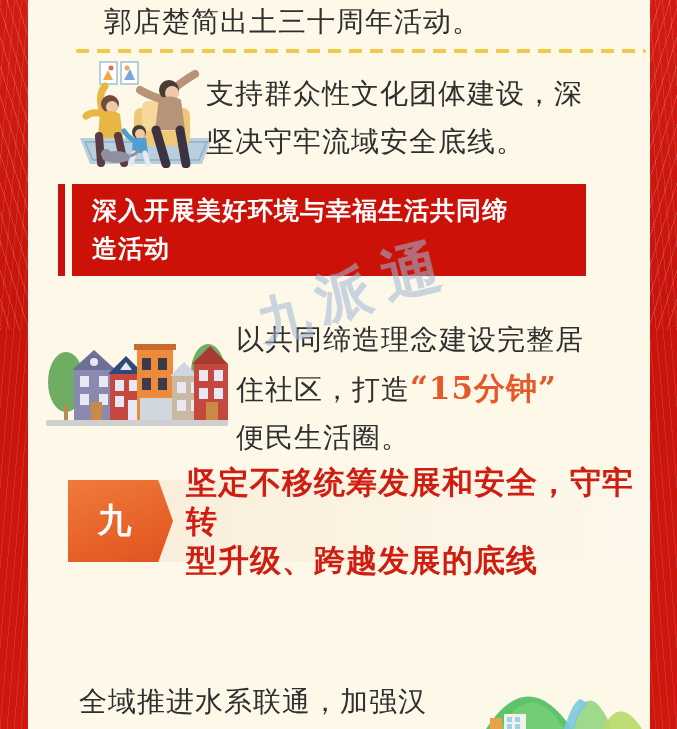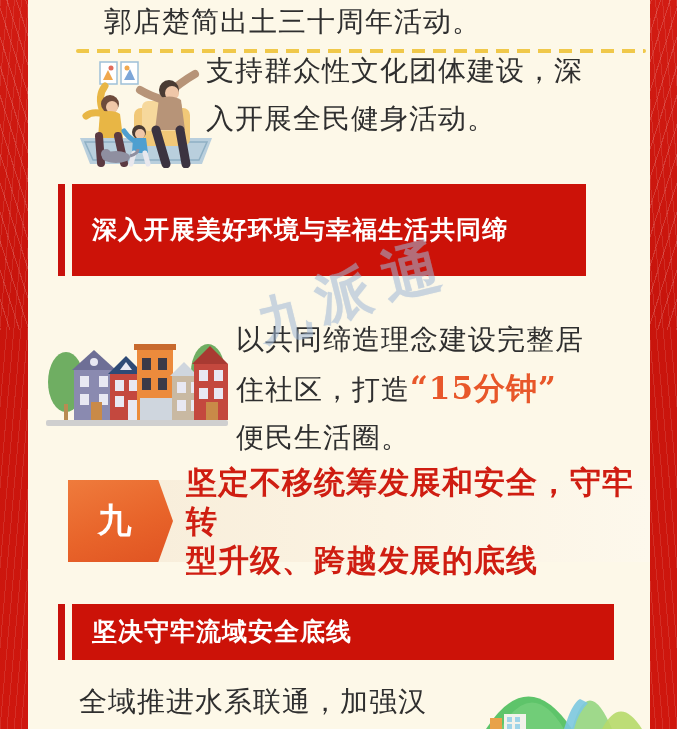--- a/index.html
+++ b/index.html
@@ -166,30 +166,31 @@
         <path d="M73 82 h13 l2 15 h-16 z" fill="#4e9fd0"></path>
         <path d="M73 84 q-6 -4 -9 -9" stroke="#4e9fd0" stroke-width="5" fill="none" stroke-linecap="round"></path>
         <path d="M74 97 l-3 11 M85 97 l3 11" stroke="#e8e8ee" stroke-width="5" stroke-linecap="round"></path>
 
         <ellipse cx="56" cy="101" rx="14" ry="6" fill="#8f8fa0"></ellipse>
         <circle cx="46" cy="98" r="5" fill="#8f8fa0"></circle>
         <path d="M70 100 q8 -2 8 -7" stroke="#8f8fa0" stroke-width="3" fill="none"></path>
       </svg>
     </div>
 
-    <div class="body-text" style="position:absolute;left:178px;top:47px;width:440px;">
+    <div class="body-text" style="position:absolute;left:178px;top:70px;width:440px;">
       <div>支持群众性文化团体建设，深</div>
-      <div>入开展全民健身活动。</div>
+      <div>坚决守牢流域安全底线。</div>
     </div>
 
     <div class="banner" style="left:30px;top:184px;width:528px;height:92px;">
       <div class="tick"></div>
       <div class="block"></div>
       <div class="btext">
         <div>深入开展美好环境与幸福生活共同缔</div>
+        <div>造活动</div>
       </div>
     </div>
 
     <div class="illus" style="left:8px;top:320px;width:200px;height:110px;">
       <svg width="200" height="110" viewBox="0 0 200 110">
         <rect width="200" height="110" fill="#fdf8e8"></rect>
 
         <ellipse cx="30" cy="62" rx="18" ry="30" fill="#6fae62"></ellipse>
         <rect x="28" y="84" width="4" height="18" fill="#b98c52"></rect>
         <ellipse cx="172" cy="52" rx="17" ry="28" fill="#6fae62"></ellipse>
@@ -263,25 +264,20 @@
     <div class="secbar">
       <div class="numbox">
         <span class="numtext">九</span>
       </div>
       <div class="sectext">
         <div>坚定不移统筹发展和安全，守牢转</div>
         <div>型升级、跨越发展的底线</div>
       </div>
     </div>
 
-    <div class="banner" style="left:30px;top:604px;width:556px;height:56px;">
-      <div class="tick"></div>
-      <div class="block"></div>
-      <div class="btext">坚决守牢流域安全底线</div>
-    </div>
 
     <div class="illus" style="left:432px;top:662px;width:200px;height:67px;">
       <svg width="200" height="67" viewBox="0 0 200 67">
         <rect width="200" height="67" fill="#fdf8e8"></rect>
         <path d="M112 67 Q128 10 152 67 Z" fill="#8ed47a" opacity=".85"></path>
         <path d="M142 67 Q160 32 182 67 Z" fill="#b6d96a" opacity=".9"></path>
         <path d="M26 67 Q68 2 112 67 Z" fill="#5ec46a"></path>
         <path d="M40 67 Q72 14 104 67 Z" fill="#76d07c" opacity=".8"></path>
         <path d="M104 67 q8 -26 16 -30 l8 4 q-10 10 -14 26 z" fill="#7cc8e0" opacity=".9"></path>
         <g fill="#e8a24a">

